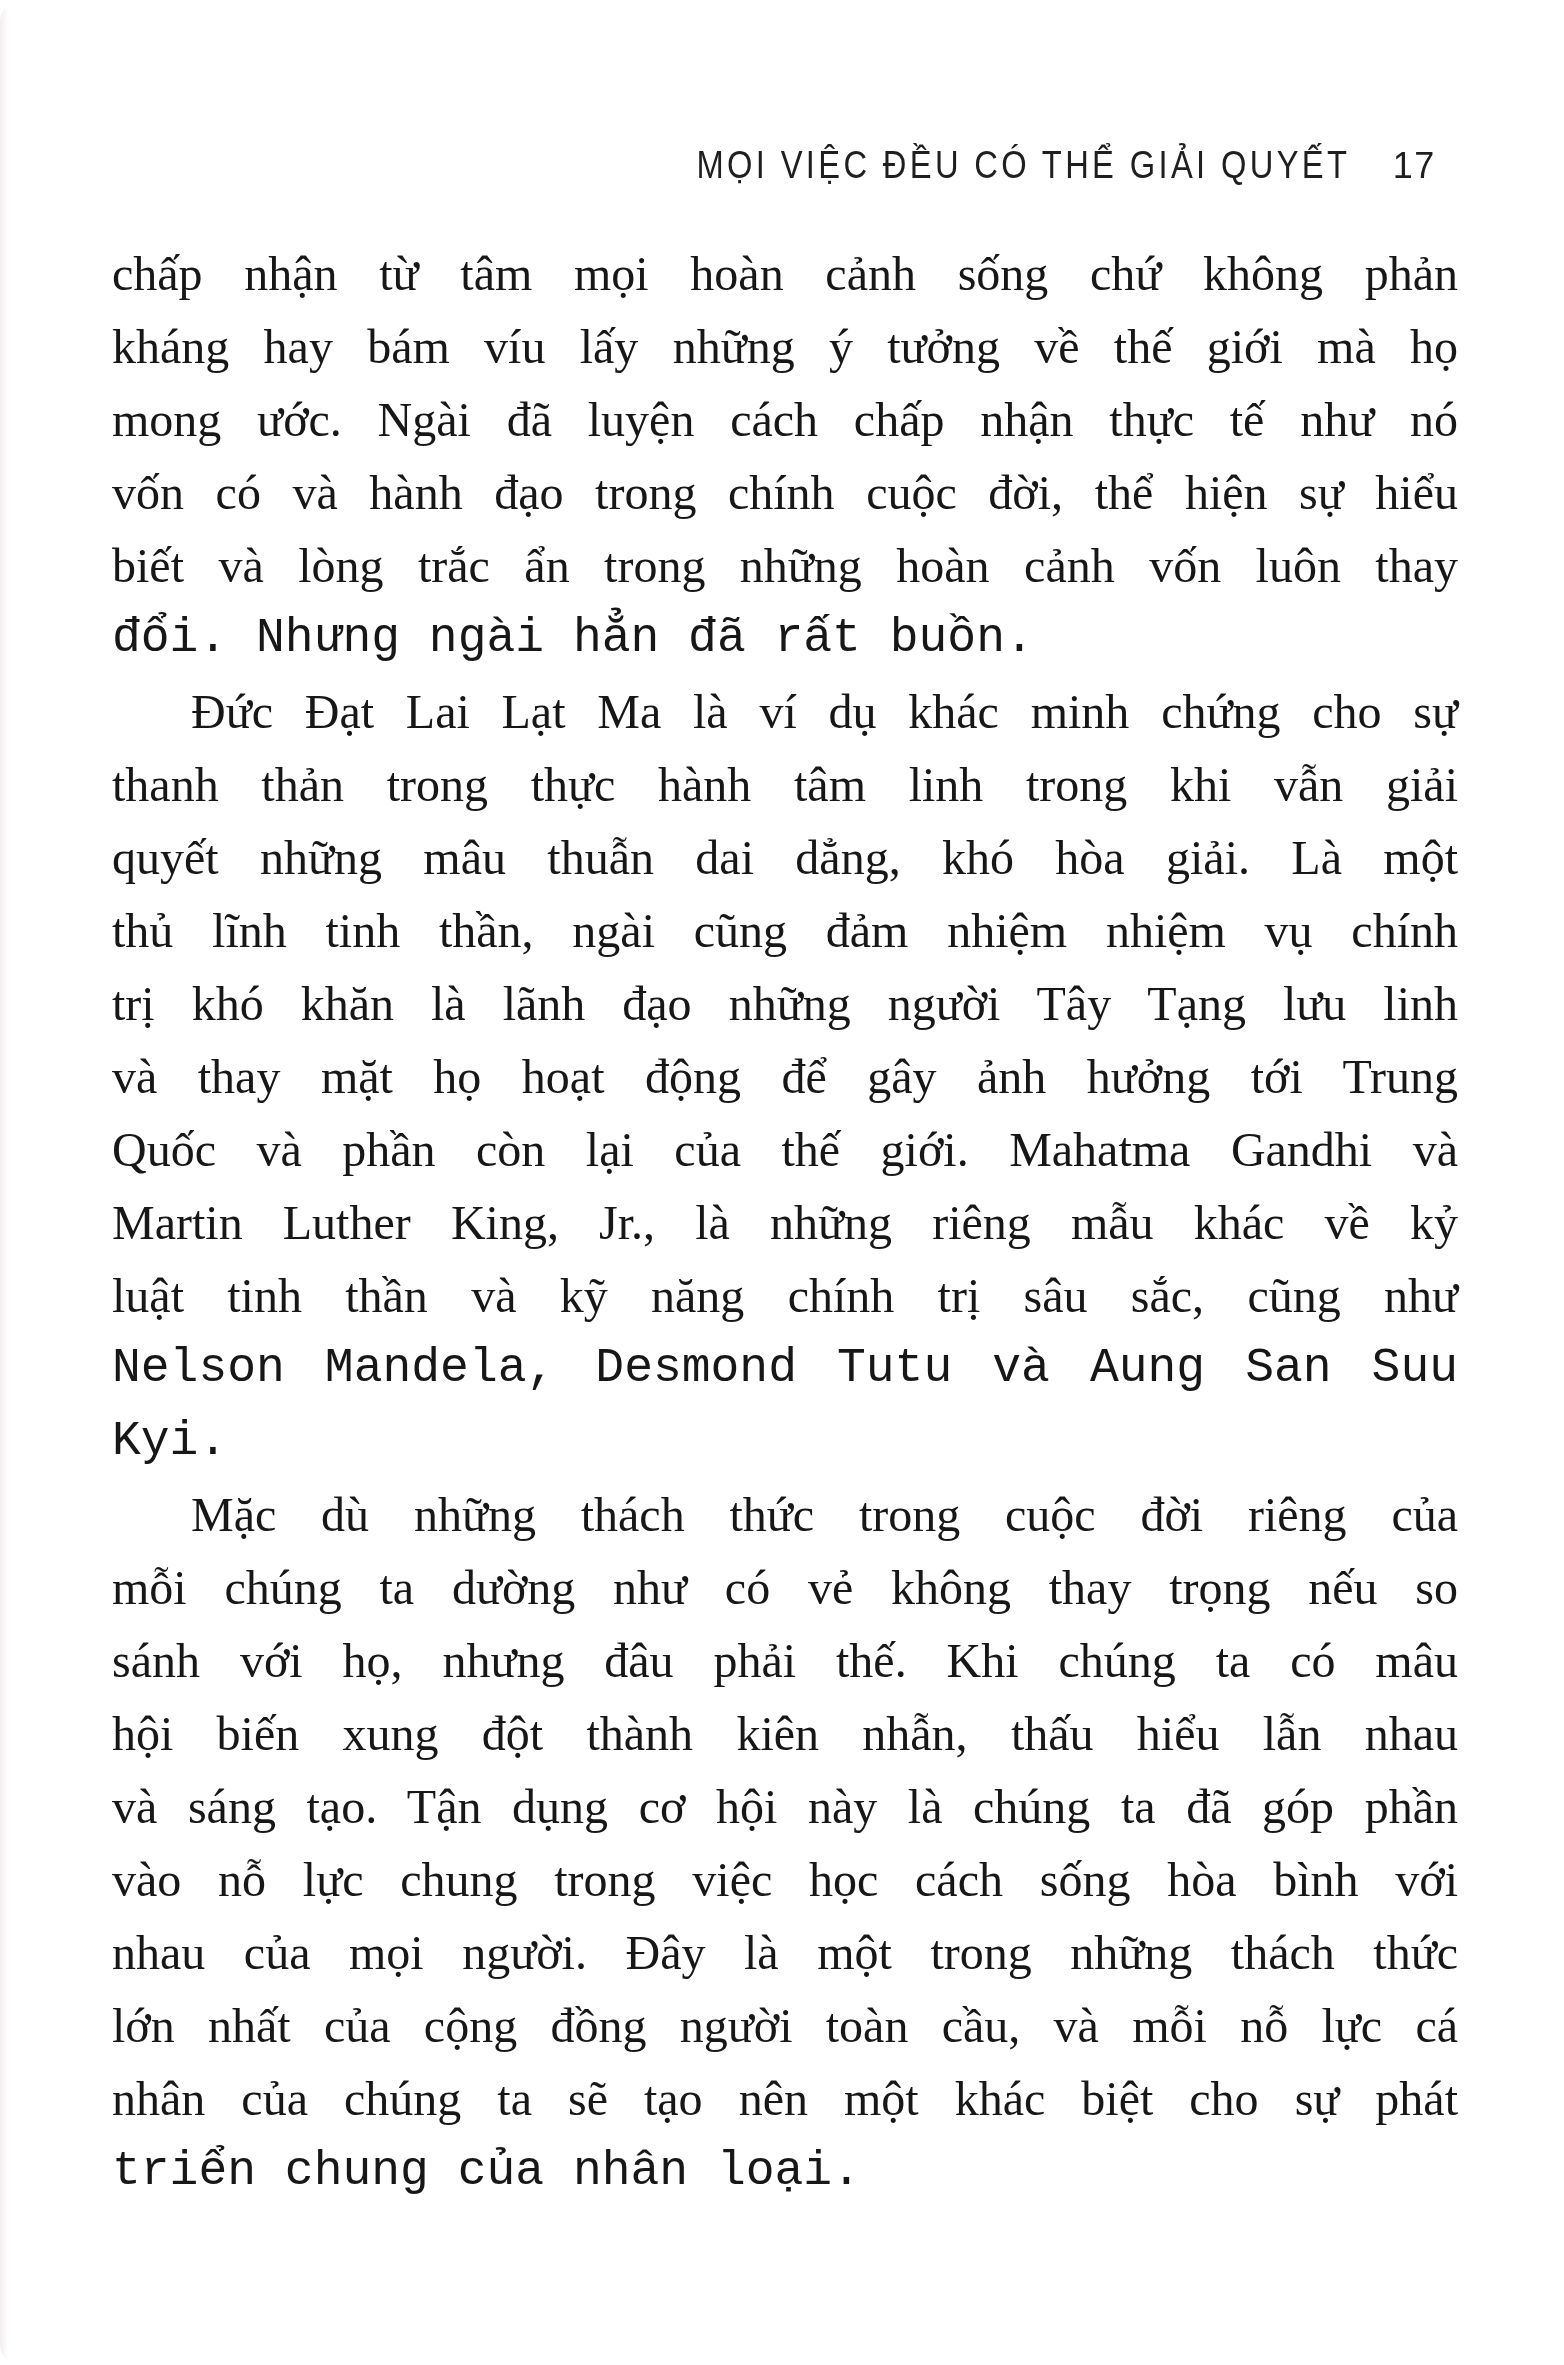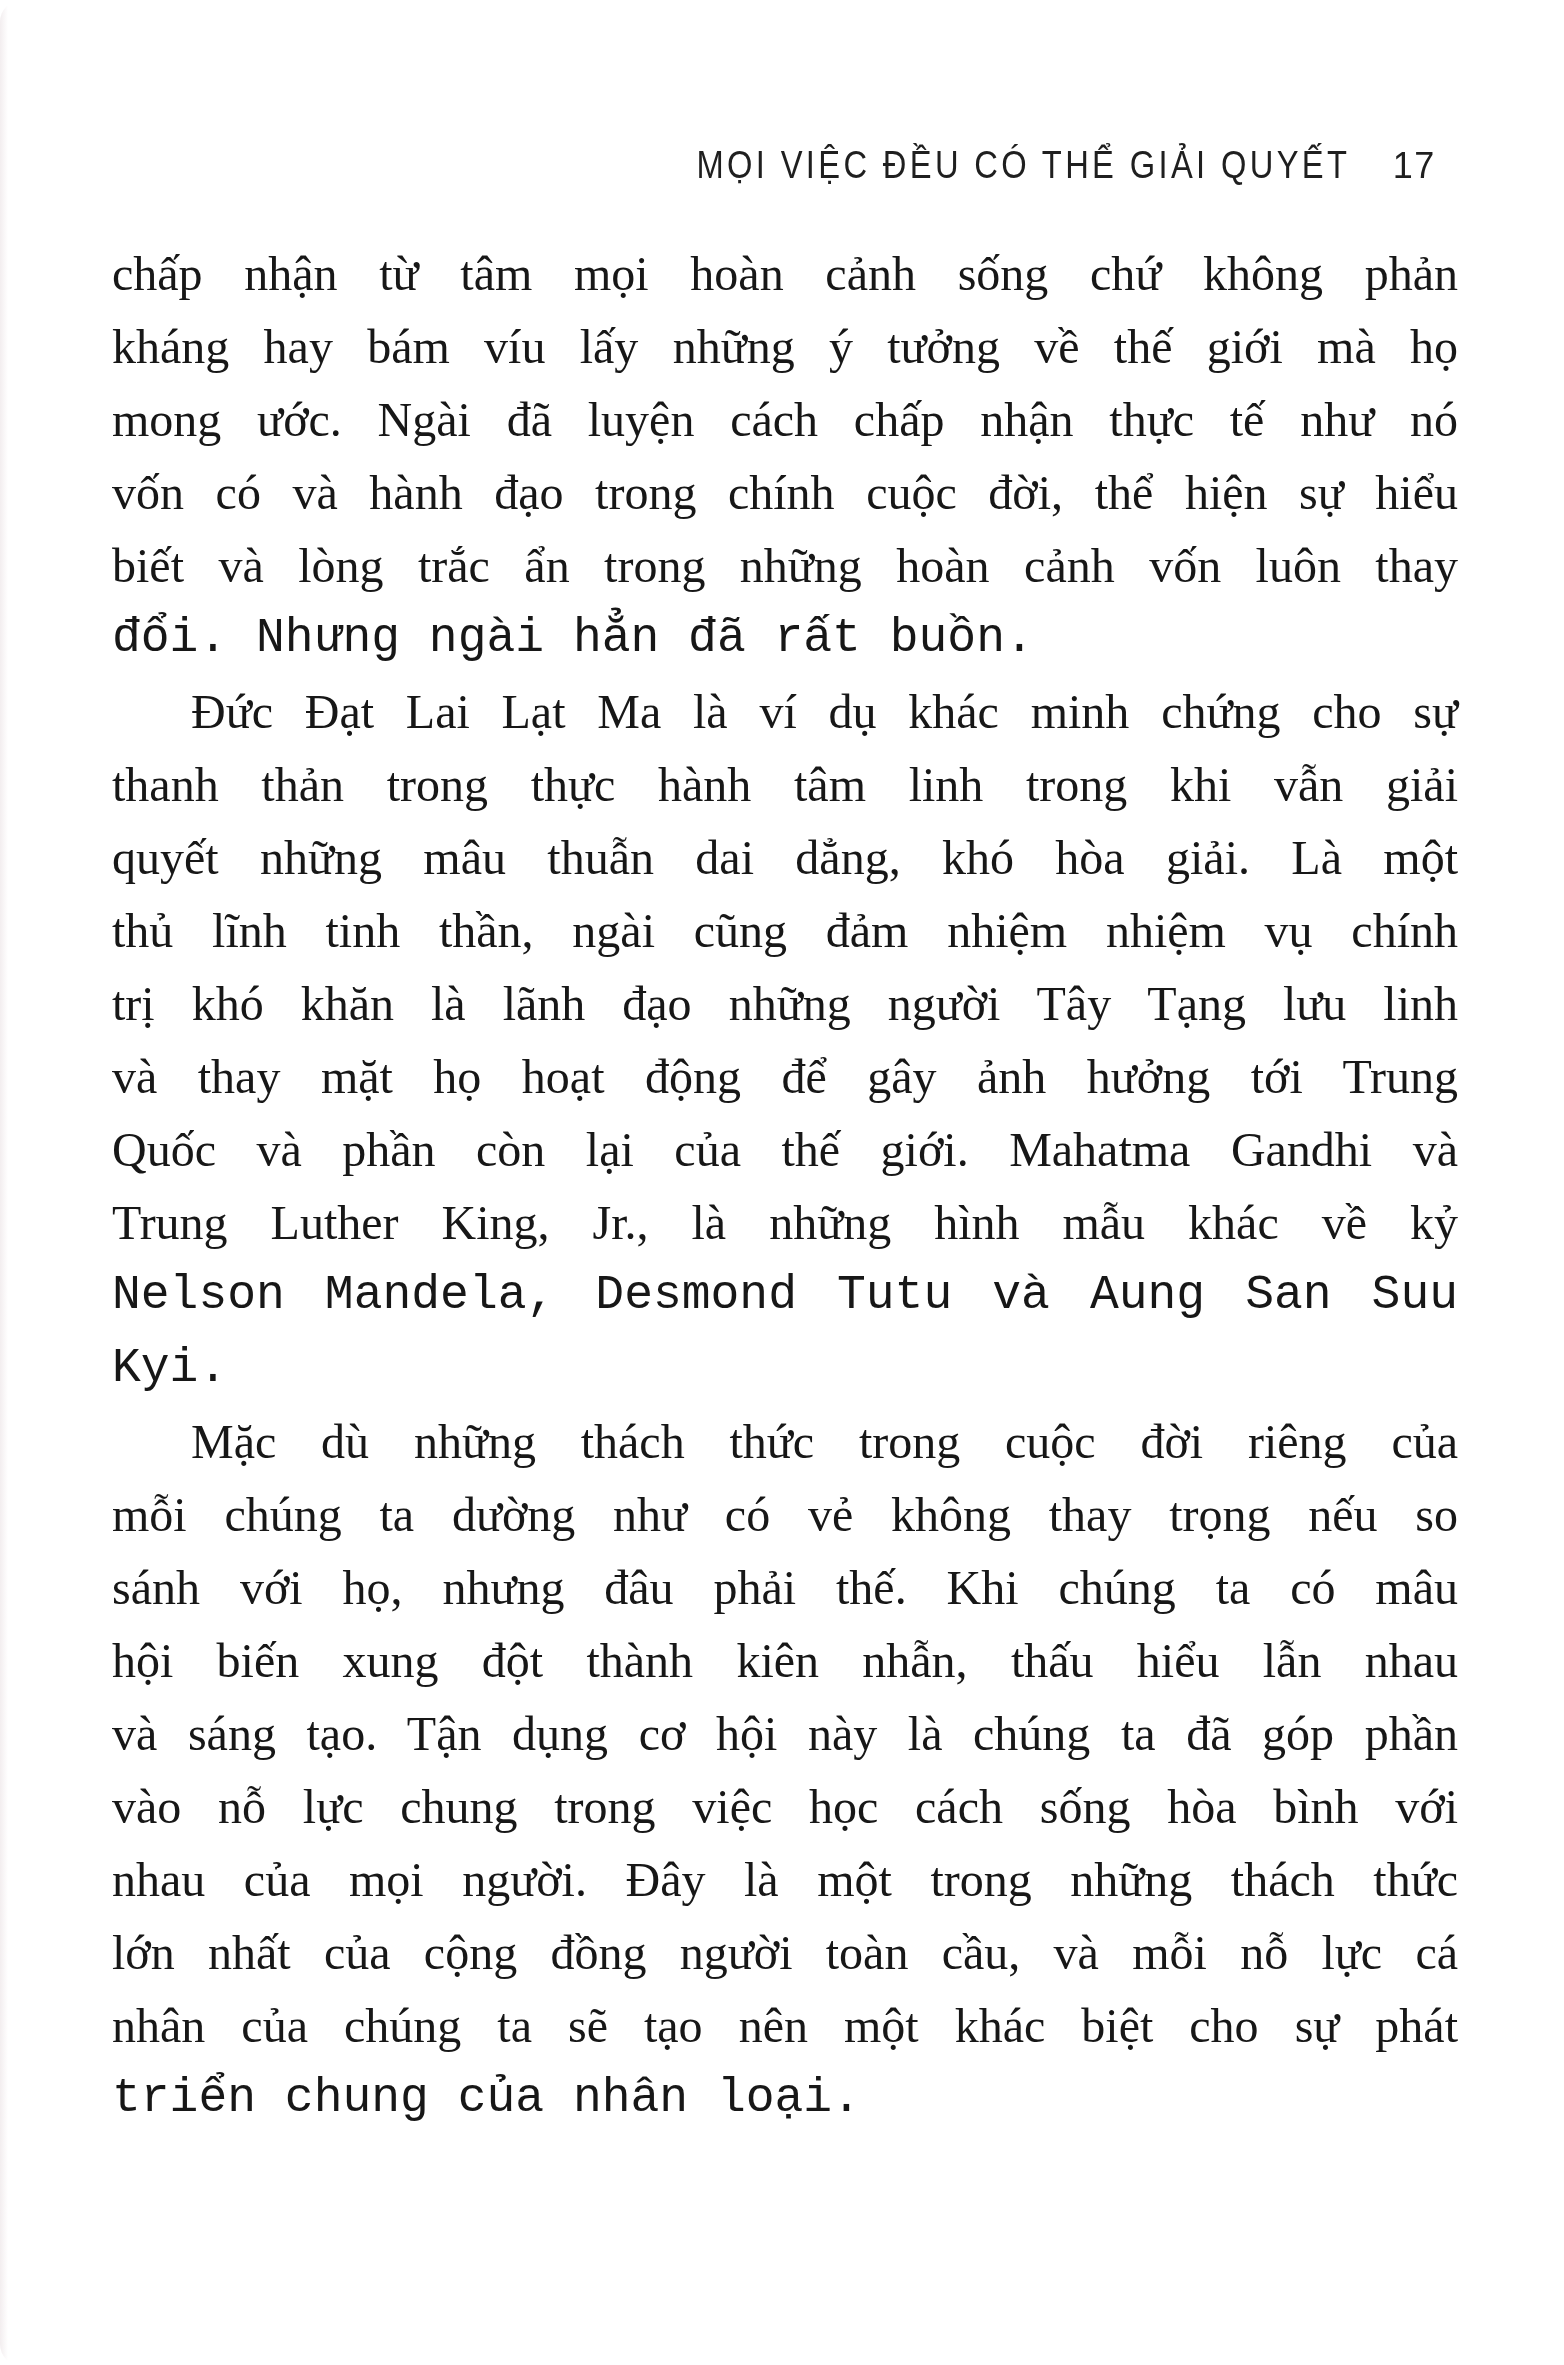--- a/index.html
+++ b/index.html
@@ -92,21 +92,22 @@
       <div class="line">vốn có và hành đạo trong chính cuộc đời, thể hiện sự hiểu</div>
       <div class="line">biết và lòng trắc ẩn trong những hoàn cảnh vốn luôn thay</div>
       <div class="line last">đổi. Nhưng ngài hẳn đã rất buồn.</div>
       <div class="line indent">Đức Đạt Lai Lạt Ma là ví dụ khác minh chứng cho sự</div>
       <div class="line">thanh thản trong thực hành tâm linh trong khi vẫn giải</div>
       <div class="line">quyết những mâu thuẫn dai dẳng, khó hòa giải. Là một</div>
       <div class="line">thủ lĩnh tinh thần, ngài cũng đảm nhiệm nhiệm vụ chính</div>
       <div class="line">trị khó khăn là lãnh đạo những người Tây Tạng lưu linh</div>
       <div class="line">và thay mặt họ hoạt động để gây ảnh hưởng tới Trung</div>
       <div class="line">Quốc và phần còn lại của thế giới. Mahatma Gandhi và</div>
-      <div class="line">Trung Luther King, Jr., là những hình mẫu khác về kỷ</div>
+      <div class="line">Martin Luther King, Jr., là những riêng mẫu khác về kỷ</div>
+      <div class="line">luật tinh thần và kỹ năng chính trị sâu sắc, cũng như</div>
       <div class="line last">Nelson Mandela, Desmond Tutu và Aung San Suu Kyi.</div>
       <div class="line indent">Mặc dù những thách thức trong cuộc đời riêng của</div>
       <div class="line">mỗi chúng ta dường như có vẻ không thay trọng nếu so</div>
       <div class="line">sánh với họ, nhưng đâu phải thế. Khi chúng ta có mâu</div>
       <div class="line">hội biến xung đột thành kiên nhẫn, thấu hiểu lẫn nhau</div>
       <div class="line">và sáng tạo. Tận dụng cơ hội này là chúng ta đã góp phần</div>
       <div class="line">vào nỗ lực chung trong việc học cách sống hòa bình với</div>
       <div class="line">nhau của mọi người. Đây là một trong những thách thức</div>
       <div class="line">lớn nhất của cộng đồng người toàn cầu, và mỗi nỗ lực cá</div>
       <div class="line">nhân của chúng ta sẽ tạo nên một khác biệt cho sự phát</div>

